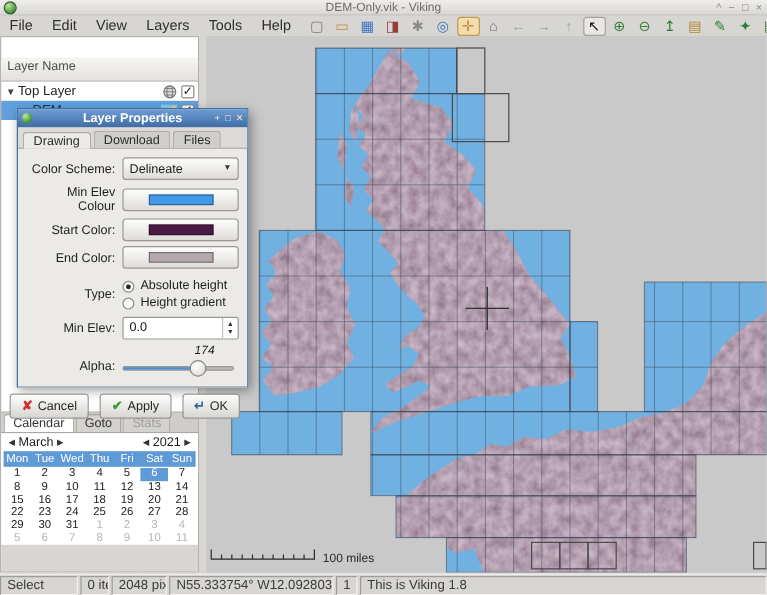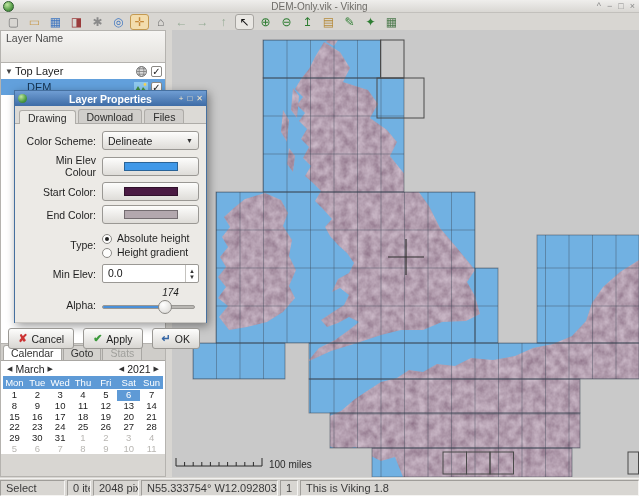--- a/index.html
+++ b/index.html
@@ -21,22 +21,22 @@
     background:#d8d6d2; display:flex; align-items:center; }
   .menu-item { font-size:12px; color:#2e2e2e; padding:0 8px; line-height:17px; }
   #toolbar { display:flex; align-items:center; gap:2px; margin-left:4px; }
   .tbtn { width:19px; height:16px; display:flex; align-items:center; justify-content:center; border-radius:3px; }
   .tbtn .tglyph { font-size:12px; line-height:14px; }
   .tbtn.pressed-tan { background:#f3ddae; border:1px solid #c49a52; }
   .tbtn.pressed-gray { background:#e9e7e3; border:1px solid #a6a4a0; }
 
   
   .leftpanel { position:absolute; left:0; top:30px; width:166px; height:447px; background:#fff; border:1px solid #b5b3af; }
-  .tree-header { height:32px; background:linear-gradient(#f6f5f3,#e3e1dd); border-bottom:1px solid #b5b3af;
-    font-size:10.5px; color:#4c4c4c; line-height:15px; padding-left:5px; position:relative; }
+  .tree-header { height:20px; background:linear-gradient(#f6f5f3,#e3e1dd); border-bottom:1px solid #b5b3af;
+    font-size:10.5px; color:#4c4c4c; line-height:15px; padding-left:5px; position:relative;margin-top:17px; }
   .tree-row { height:16px; display:flex; align-items:center; font-size:11px; color:#222; position:relative; }
   .tree-row.selected { background:#62a0dc; color:#14324f; }
   .expander { width:10px; font-size:8px; color:#444; margin-left:4px; }
   .tree-label { flex:0 0 auto; }
   .tree-right { position:absolute; right:3px; display:flex; align-items:center; gap:3px; }
   .checkbox { width:11px; height:11px; background:#fff; border:1px solid #8a8884; border-radius:2px;
     font-size:10px; line-height:10px; color:#1c1c1c; text-align:center; }
   .panel-fill { position:absolute; left:1px; right:1px; top:79px; bottom:137px; background:#fff; }
 
   
@@ -132,20 +132,28 @@
     <span class="win-title">DEM-Only.vik - Viking</span>
     <span class="winctl" id="win-controls">
         <span>^</span>
         <span>−</span>
         <span>□</span>
         <span>×</span>
       </span>
   </div>
 
   <div class="menurow">
+    <div style="display:flex" id="menubar">
+        <span class="menu-item">File</span>
+        <span class="menu-item">Edit</span>
+        <span class="menu-item">View</span>
+        <span class="menu-item">Layers</span>
+        <span class="menu-item">Tools</span>
+        <span class="menu-item">Help</span>
+      </div>
     <div id="toolbar">
         <span class="tbtn">
           <span class="tglyph" style="color: rgb(122, 122, 122);">▢</span>
         </span>
         <span class="tbtn">
           <span class="tglyph" style="color: rgb(199, 154, 78);">▭</span>
         </span>
         <span class="tbtn">
           <span class="tglyph" style="color: rgb(60, 116, 192);">▦</span>
         </span>

